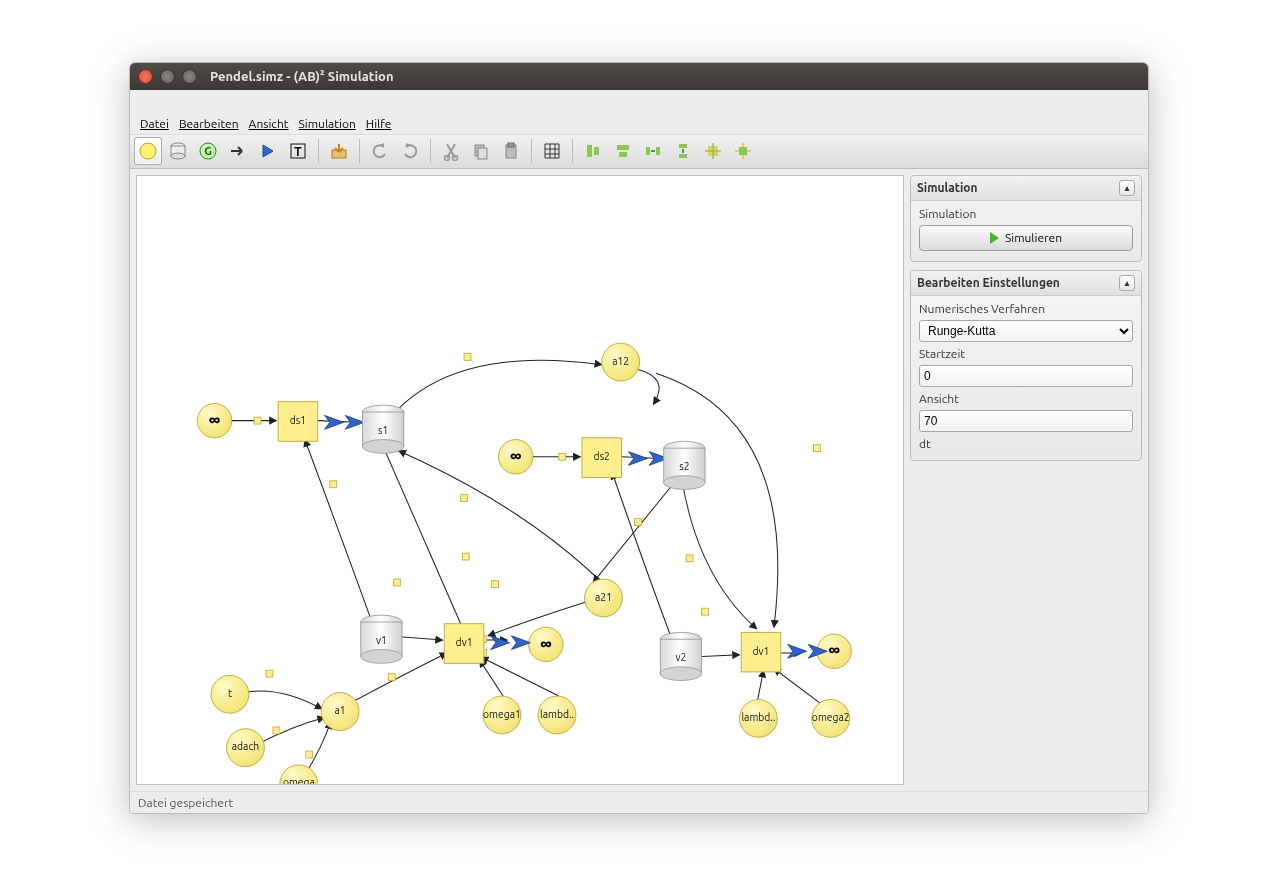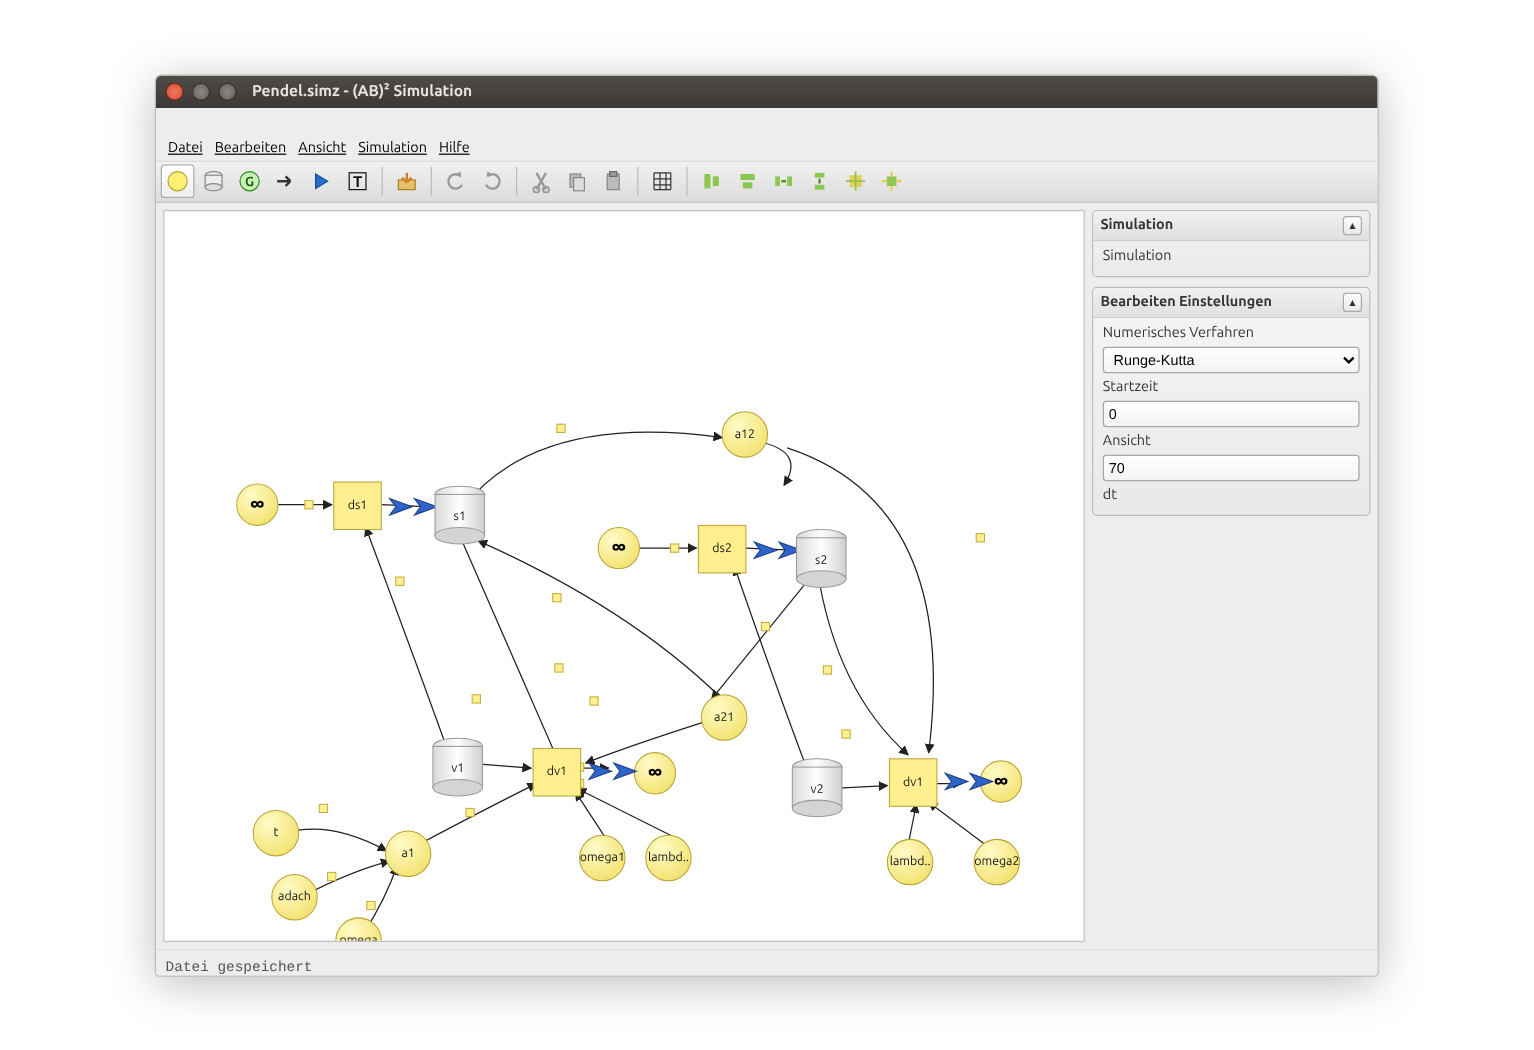--- a/index.html
+++ b/index.html
@@ -15,21 +15,21 @@
   .menubar { height: 22px; background: #ededed; display:flex; align-items:center; padding: 0 6px; gap: 2px; border-bottom:1px solid #ddd;margin-top:23px; }
   .menu-item { padding: 2px 4px; cursor:default; }
   .menu-item span.u { text-decoration: underline; }
   .toolbar { height: 34px; background: linear-gradient(#f1f1f1,#dcdcdc); border-bottom:1px solid #bbb; display:flex; align-items:center; padding: 0 4px; gap:2px; }
   .tbtn { width: 28px; height: 28px; display:flex; align-items:center; justify-content:center; border-radius:3px; }
   .tbtn.active { background: linear-gradient(#fff,#eee); border:1px solid #aaa; box-shadow: inset 0 0 0 1px rgba(255,255,255,0.6); }
   .sep { width:1px; height:24px; background:#bbb; margin:0 4px; }
   .content { flex:1; display:flex; }
   .canvas-wrap { flex:1; padding: 6px; }
   .canvas { width:100%; height:100%; background:#fff; border:1px solid #bfbfbf; position:relative; overflow:hidden; }
-  .statusbar { height:22px; background:#ededed; border-top:1px solid #ddd; display:flex; align-items:flex-end; padding:0 8px; color:#555;font-family:Liberation Mono, monospace; }
+  .statusbar { height:22px; background:#ededed; border-top:1px solid #ddd; display:flex; align-items:center; padding:0 8px; color:#555; }
   .sidepanel { width: 238px; padding:6px 6px 6px 0; display:flex; flex-direction:column; gap:8px; }
   .panel { background: linear-gradient(#f5f5f5,#e9e9e9); border:1px solid #bcbcbc; border-radius:4px; }
   .panel-hdr { display:flex; align-items:center; justify-content:space-between; padding:4px 6px; font-weight:bold; color:#333; background:linear-gradient(#f1f1f1,#e0e0e0); border-bottom:1px solid #ccc; border-radius:4px 4px 0 0; }
   .collapse-btn { width:16px; height:16px; border:1px solid #aaa; border-radius:3px; background:linear-gradient(#fff,#e8e8e8); display:flex; align-items:center; justify-content:center; font-size:9px; }
   .panel-body { padding:6px 8px 10px; display:flex; flex-direction:column; gap:5px; }
   .lbl { color:#333; font-size:12px; }
   .select, .txtin { width:100%; height:22px; border:1px solid #a7a7a7; border-radius:3px; background:linear-gradient(#fff,#f3f3f3); font-size:12px; padding:0 4px; }
   .btn { width:100%; height:26px; border:1px solid #9b9b9b; border-radius:4px; background:linear-gradient(#fafafa,#dcdcdc); display:flex; align-items:center; justify-content:center; gap:6px; cursor:default; }
   .play-glyph { width:0; height:0; border-left:9px solid #47b52c; border-top:6px solid transparent; border-bottom:6px solid transparent; }
   svg { display:block; }
@@ -365,20 +365,24 @@
     </div>
 
     <div class="sidepanel">
       <div class="panel">
         <div class="panel-hdr">
           <span>Simulation</span>
           <span class="collapse-btn">▴</span>
         </div>
         <div class="panel-body">
           <span class="lbl">Simulation</span>
+          <div class="btn">
+            <span class="play-glyph"></span>
+            <span>Simulieren</span>
+          </div>
         </div>
       </div>
 
       <div class="panel">
         <div class="panel-hdr">
           <span>Bearbeiten Einstellungen</span>
           <span class="collapse-btn">▴</span>
         </div>
         <div class="panel-body">
           <span class="lbl">Numerisches Verfahren</span>

